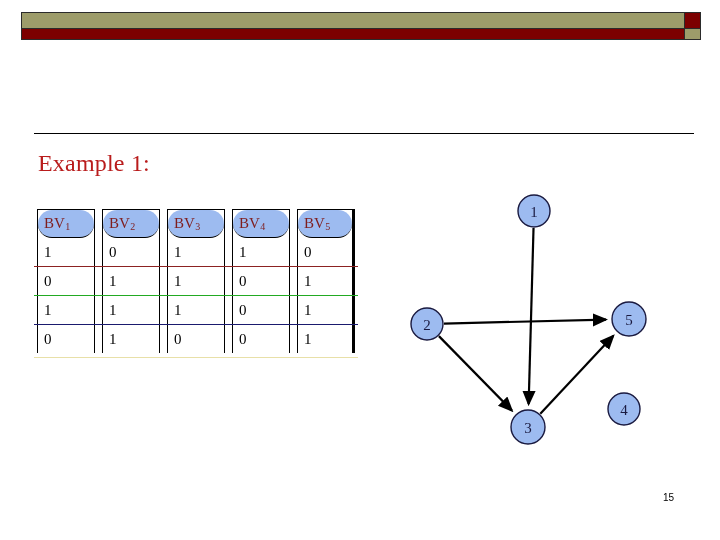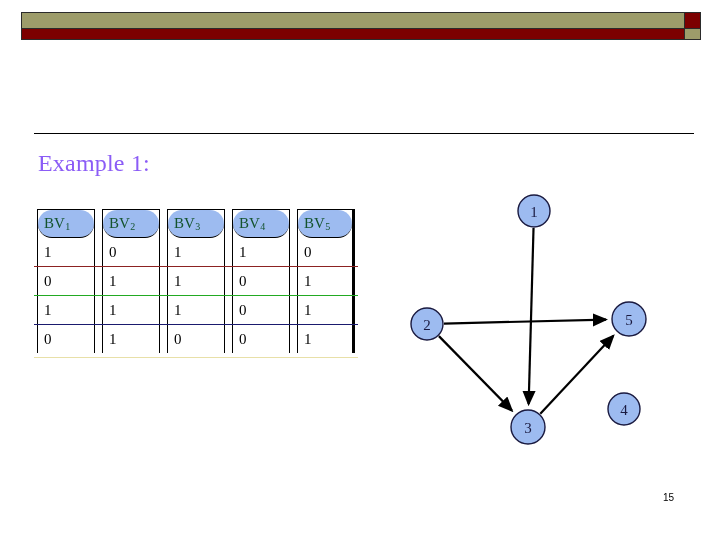--- a/index.html
+++ b/index.html
@@ -54,21 +54,21 @@
   #title-rule {
     position: absolute;
     left: 34px; top: 133px;
     width: 660px; height: 0;
     border-top: 1.6px solid #000000;
   }
   #page-title {
     position: absolute;
     left: 38px; top: 150px;
     font-size: 24px;
-    color: #8b5cf6;
+    color: #b91c1c;
     letter-spacing: 0.2px;
     white-space: nowrap;
     text-align: center;
   }
 
   
   #bv-table {
     position: absolute;
     left: 37px; top: 209px;
     width: 320px;
@@ -88,21 +88,21 @@
   }
   .bv-head {
     height: 28px;
     background: #9dbbf0;
     border-bottom: 1.6px solid #000000;
     box-sizing: border-box;
     display: flex;
     align-items: center;
     padding-left: 6px;
     font-size: 15px;
-    color: #14532d;
+    color: #7f1d1d;
     border-radius: 14px;
   }
   .bv-head sub {
     font-size: 10px;
     vertical-align: baseline;
     position: relative;
     top: 3px;
     left: 0.5px;
   }
   .bv-cell {

